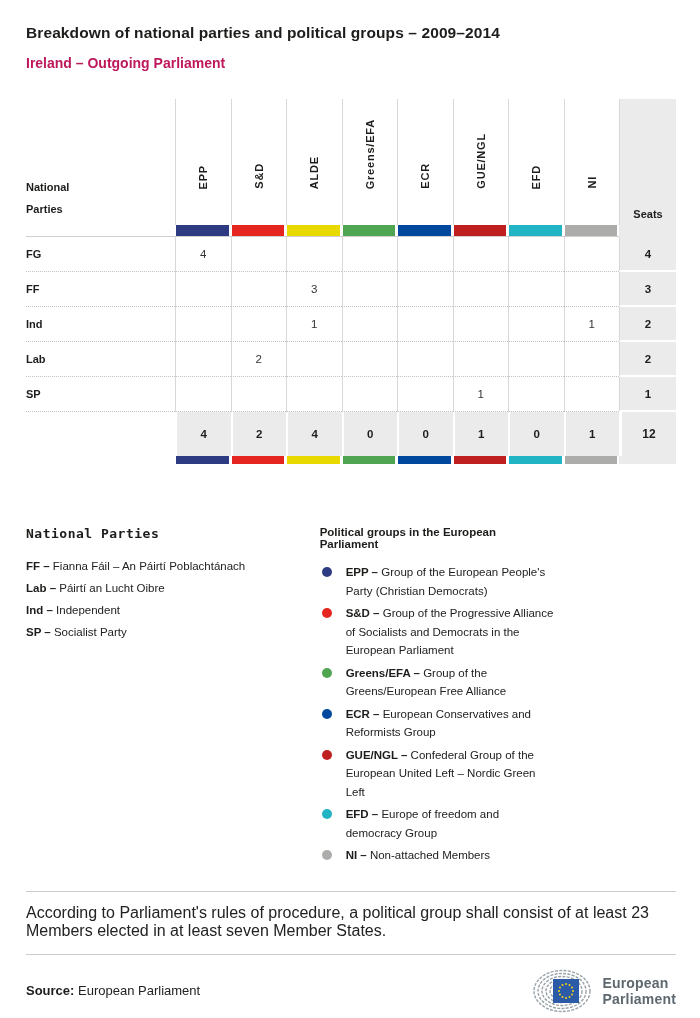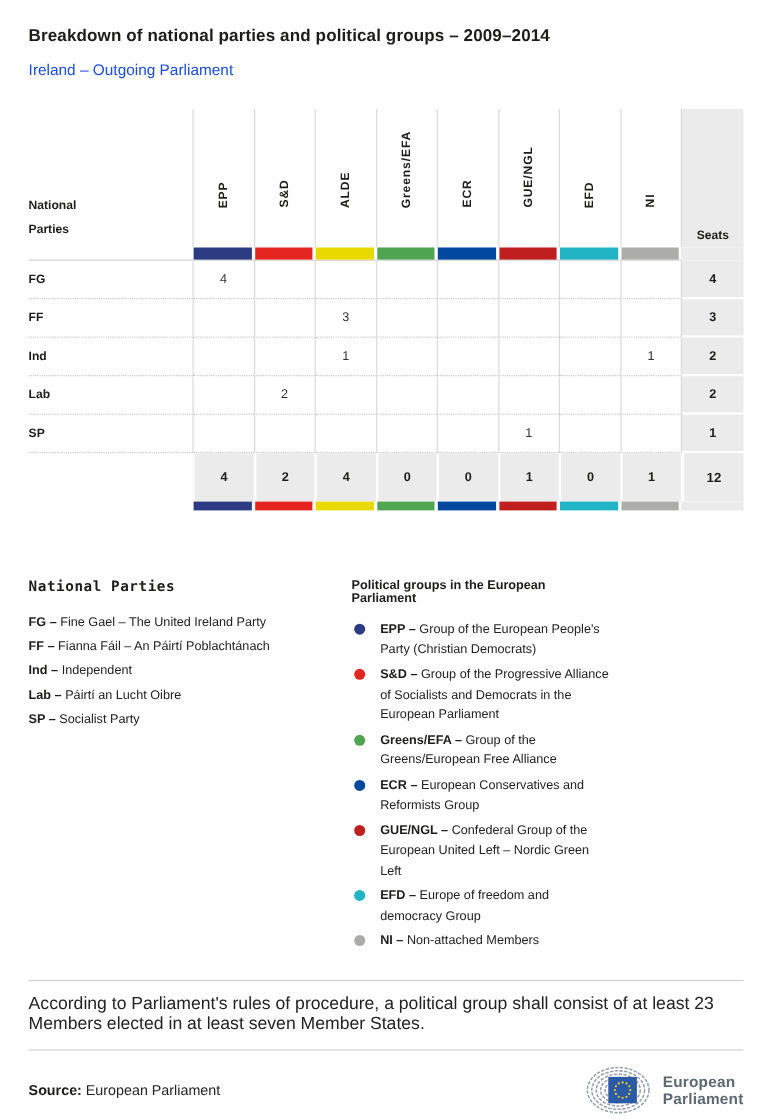--- a/index.html
+++ b/index.html
@@ -7,21 +7,21 @@
   body {
     width:700px; height:1018px;
     font-family:"Liberation Sans", sans-serif;
     color:#1d1d1b;
     overflow:hidden;
   }
   .page { padding:24px 24px 0 26px; width:580px; height:1018px; }
 
   
   .title { font-size:15.5px; font-weight:bold; letter-spacing:.1px; }
-  .subtitle { font-size:14px; font-weight:normal; color:#1d4ed8; margin-top:13px; }
+  .subtitle { font-size:14px; font-weight:bold; color:#be185d; margin-top:13px; }
 
   
   .ep-table {
     margin-top:28px;
     display:grid;
     grid-template-columns:149px repeat(8, 55.5px) 57px;
     width:650px;
   }
   .h-corner {
     display:flex; flex-direction:column; justify-content:flex-end;
@@ -264,24 +264,23 @@
       <div class="bbar-cell">
         <div class="bar" style="background: rgb(172, 172, 170);"></div>
       </div>
       <div class="bbar-seats"></div>
     </div>
 
   <div class="legends">
     <div class="legend-left">
       <h3 class="np-heading">National Parties</h3>
       <ul class="np-list">
-          <li><b>FG –</b> Fine Gael – The United Ireland Party</li>
           <li><b>FF –</b> Fianna Fáil – An Páirtí Poblachtánach</li>
+          <li><b>Lab –</b> Páirtí an Lucht Oibre</li>
           <li><b>Ind –</b> Independent</li>
-          <li><b>Lab –</b> Páirtí an Lucht Oibre</li>
           <li><b>SP –</b> Socialist Party</li>
         </ul>
     </div>
     <div class="legend-right">
       <h3 class="pg-heading">Political groups in the European Parliament</h3>
       <ul class="lg-list">
           <li class="lg-item">
             <div class="dot" style="background: rgb(45, 60, 130);"></div>
             <div class="lg-text"><b>EPP –</b> Group of the European People's Party (Christian Democrats)</div>
           </li>

